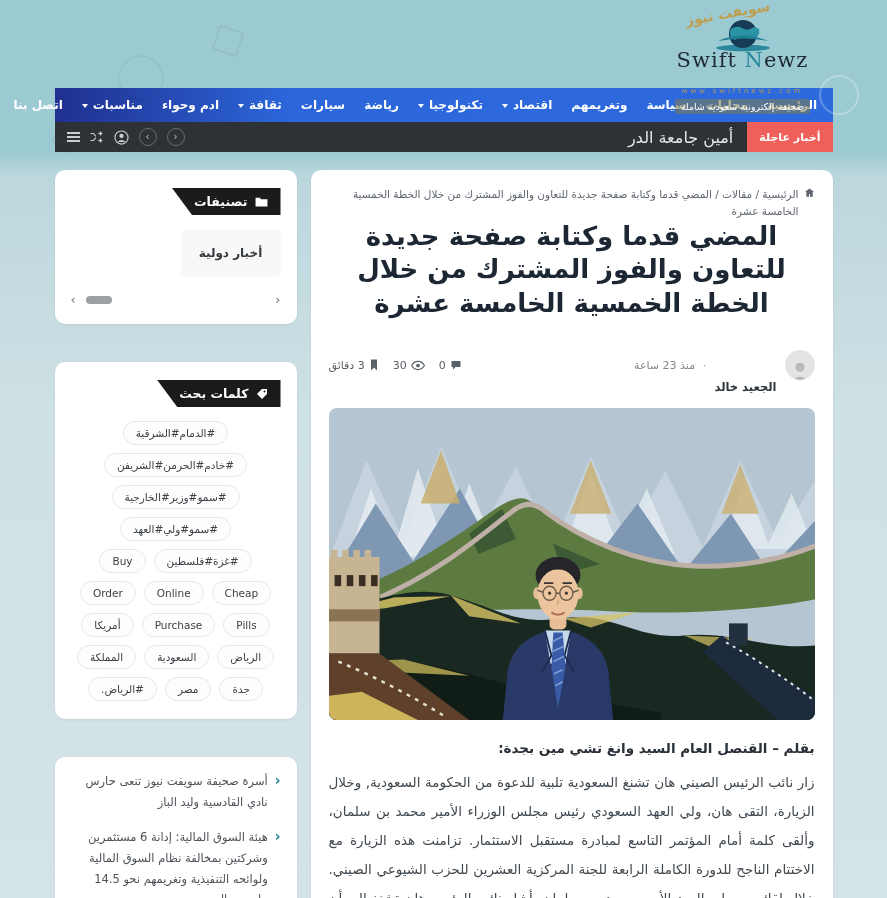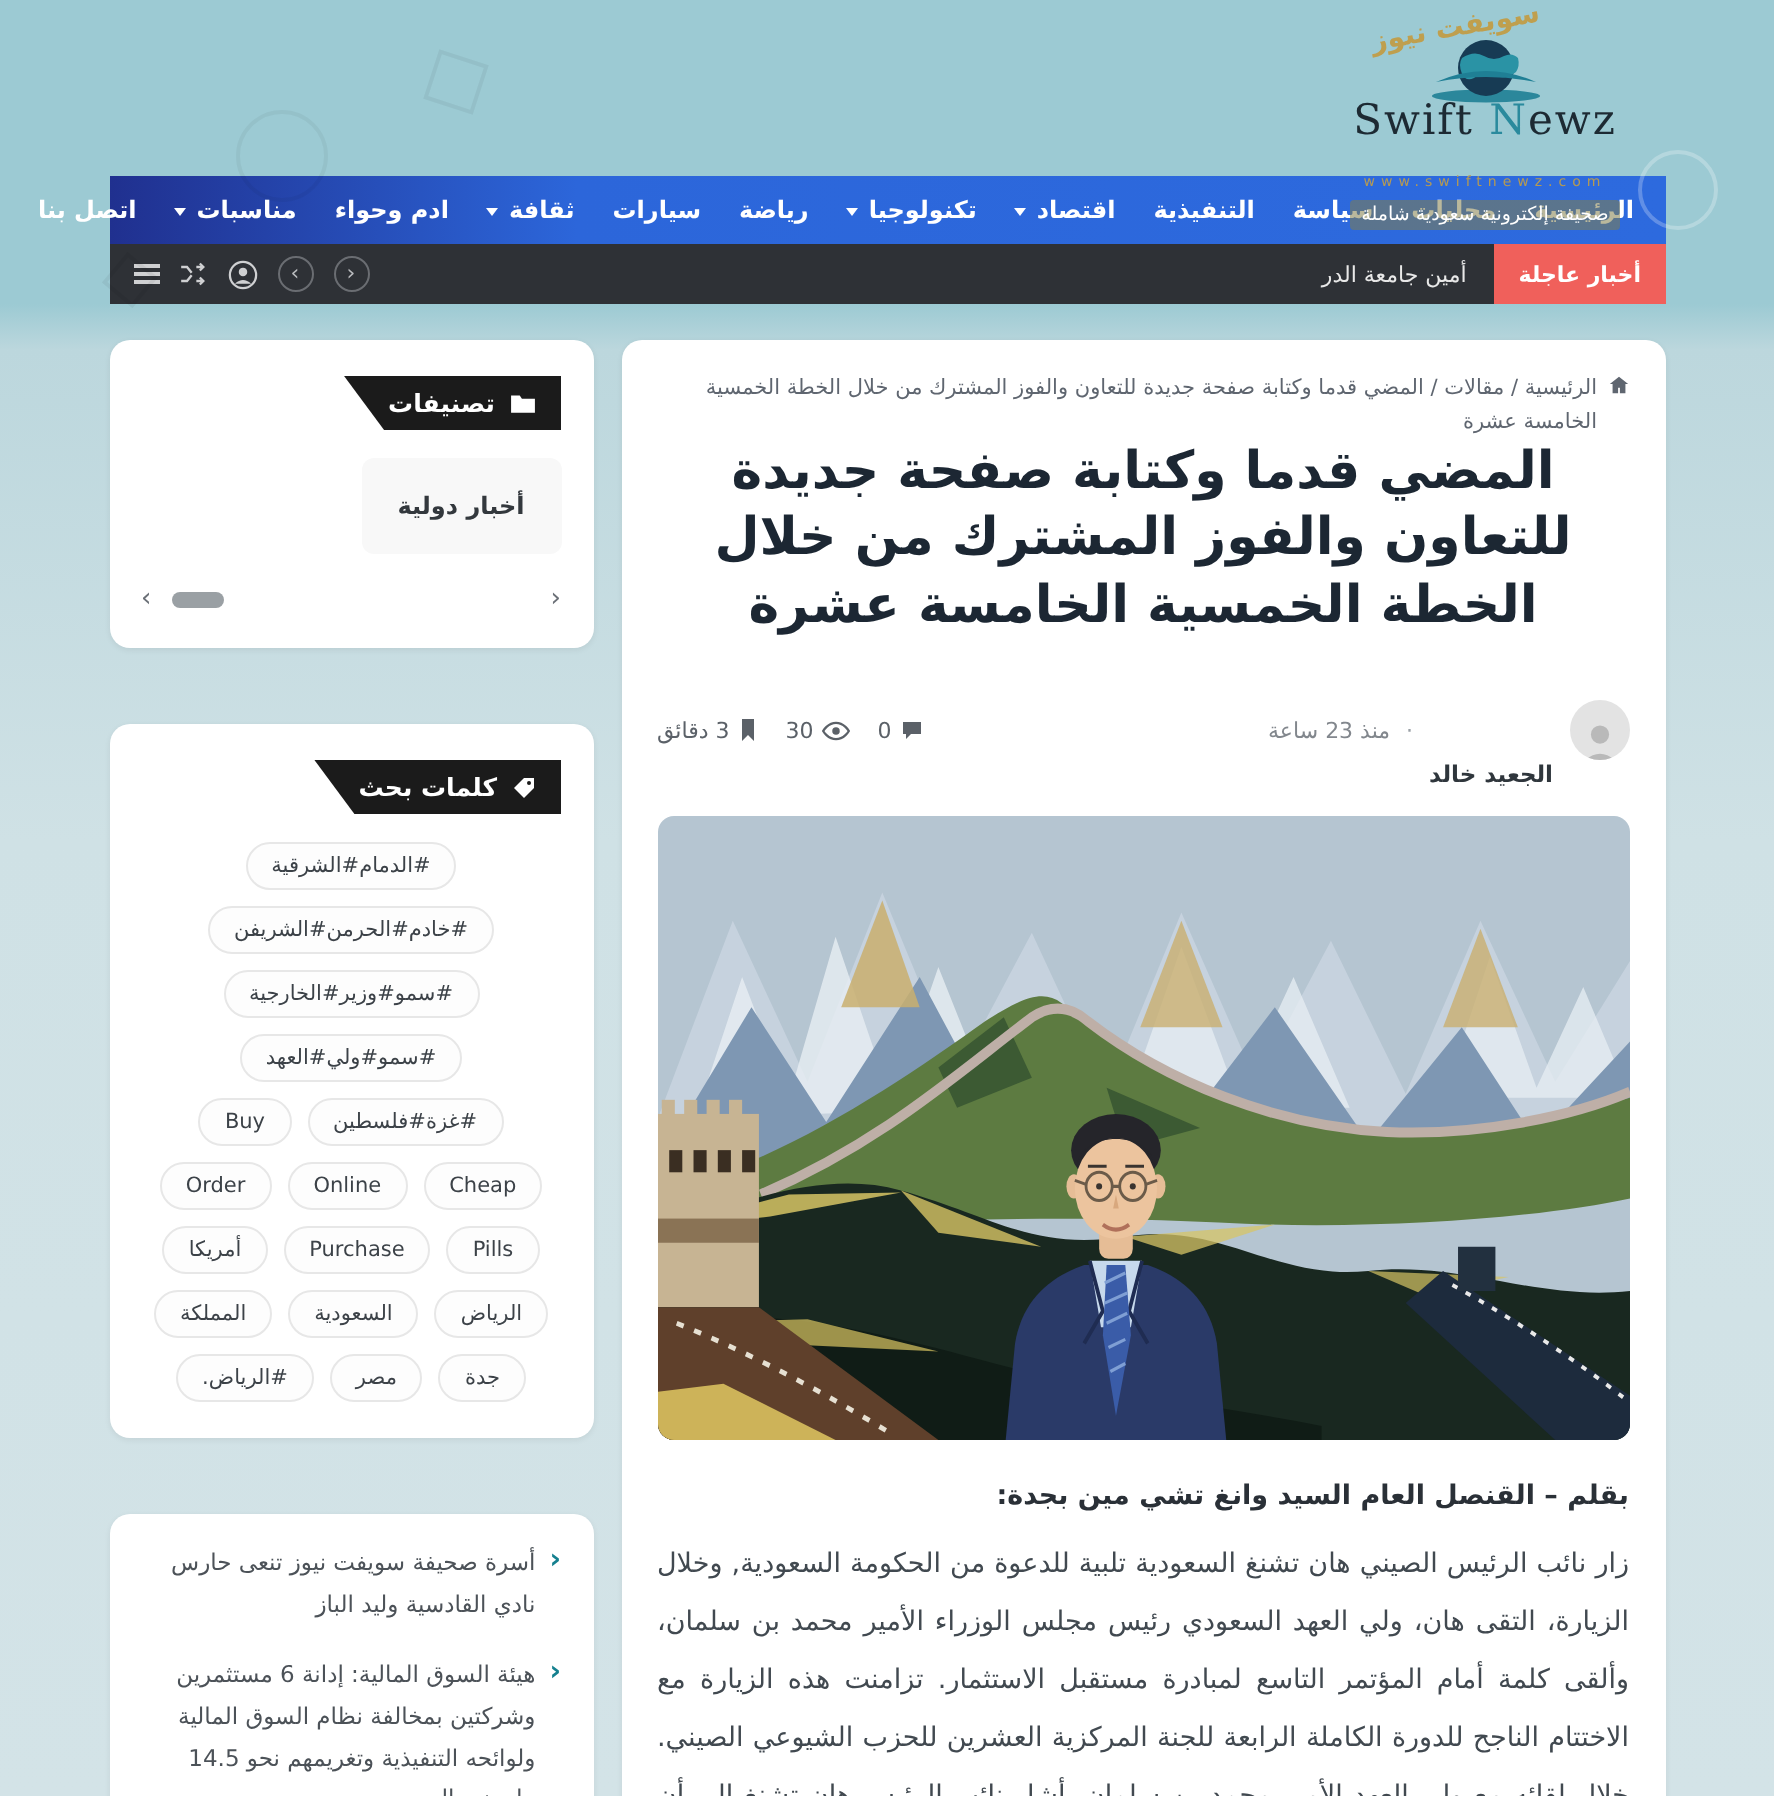--- a/index.html
+++ b/index.html
@@ -31,21 +31,21 @@
   .nav-items { display:flex; align-items:stretch; margin-right:6px; }
   .nav-item { color:#fff; font-size:12px; font-weight:bold; display:flex; align-items:center; gap:5px; padding:0 9.5px; cursor:pointer; white-space:nowrap; }
   .caret { width:0; height:0; border-left:3.5px solid transparent; border-right:3.5px solid transparent; border-top:4px solid #fff; margin-top:2px; }
   .nav-left { margin-right:auto; display:flex; align-items:center; gap:14px; padding:0 16px; direction:ltr; }
   .icon-btn { cursor:pointer; display:flex; align-items:center; }
 
   
   .ticker { height:30px; background:#2e3136; display:flex; align-items:stretch; }
   .ticker-date { color:#d9dadd; font-size:11px; display:flex; align-items:center; padding:0 12px; white-space:nowrap; }
   .breaking { background:#f0605b; color:#fff; font-size:11px; font-weight:bold; display:flex; align-items:center; padding:0 12px; white-space:nowrap; }
-  .ticker-headline { color:#e8e8e8; font-size:11px; display:flex; align-items:center; padding:0 14px; white-space:nowrap; }
+  .ticker-headline { color:#e8e8e8; font-size:16px; display:flex; align-items:center; padding:0 14px; white-space:nowrap; }
   .ticker-left { margin-right:auto; display:flex; align-items:center; gap:10px; padding:0 12px; direction:ltr; }
   .mini-burger { width:13px; cursor:pointer; }
   .mini-burger i { display:block; height:1.8px; background:#cfd0d2; margin:2.2px 0; }
   .circle-btn { width:18px; height:18px; border:1px solid #6a6d72; border-radius:50%; color:#b9bbbe; font-size:11px; line-height:16px; text-align:center; cursor:pointer; }
 
   
   .content { display:flex; gap:14px; margin-top:18px; align-items:flex-start; }
   .card { background:#fff; border-radius:10px; box-shadow:0 1px 3px rgba(0,0,0,.07); }
   .main-card { width:522px; padding:16px 18px 24px; }
   .sidebar { width:242px; display:flex; flex-direction:column; gap:38px; }
@@ -114,21 +114,21 @@
       <a class="nav-item">
           <span>الرئيسية</span>
         </a>
       <a class="nav-item">
           <span>محليات</span>
         </a>
       <a class="nav-item">
           <span>سياسة</span>
         </a>
       <a class="nav-item">
-          <span>التنفيذية</span>
+          <span>وتغريمهم</span>
         </a>
       <a class="nav-item">
           <span>اقتصاد</span>
           <span class="caret"></span>
         </a>
       <a class="nav-item">
           <span>تكنولوجيا</span>
           <span class="caret"></span>
         </a>
       <a class="nav-item">

